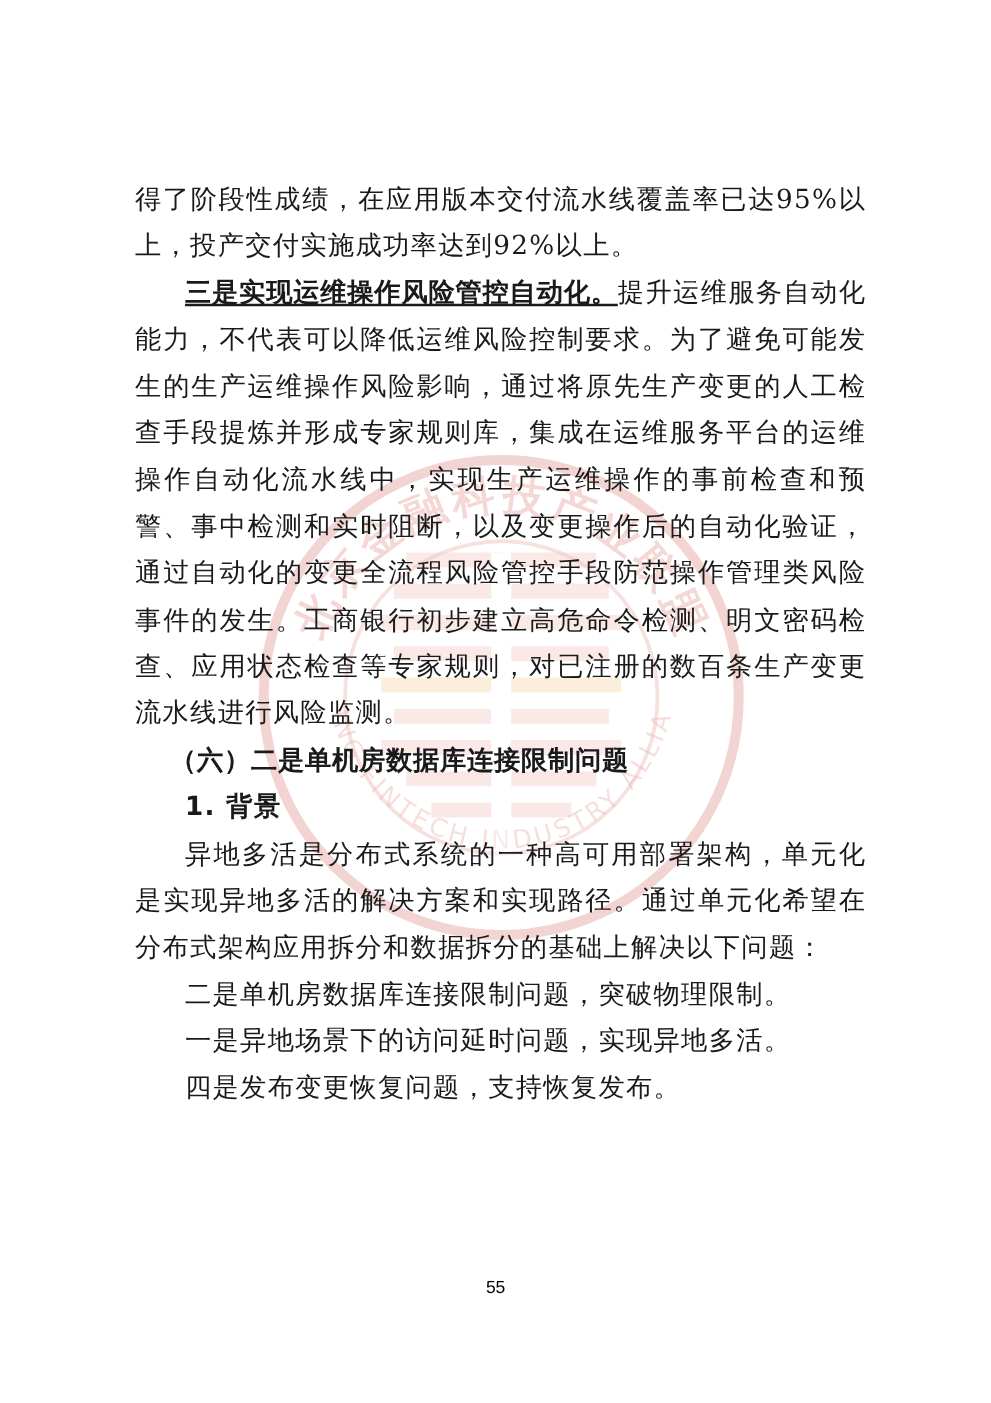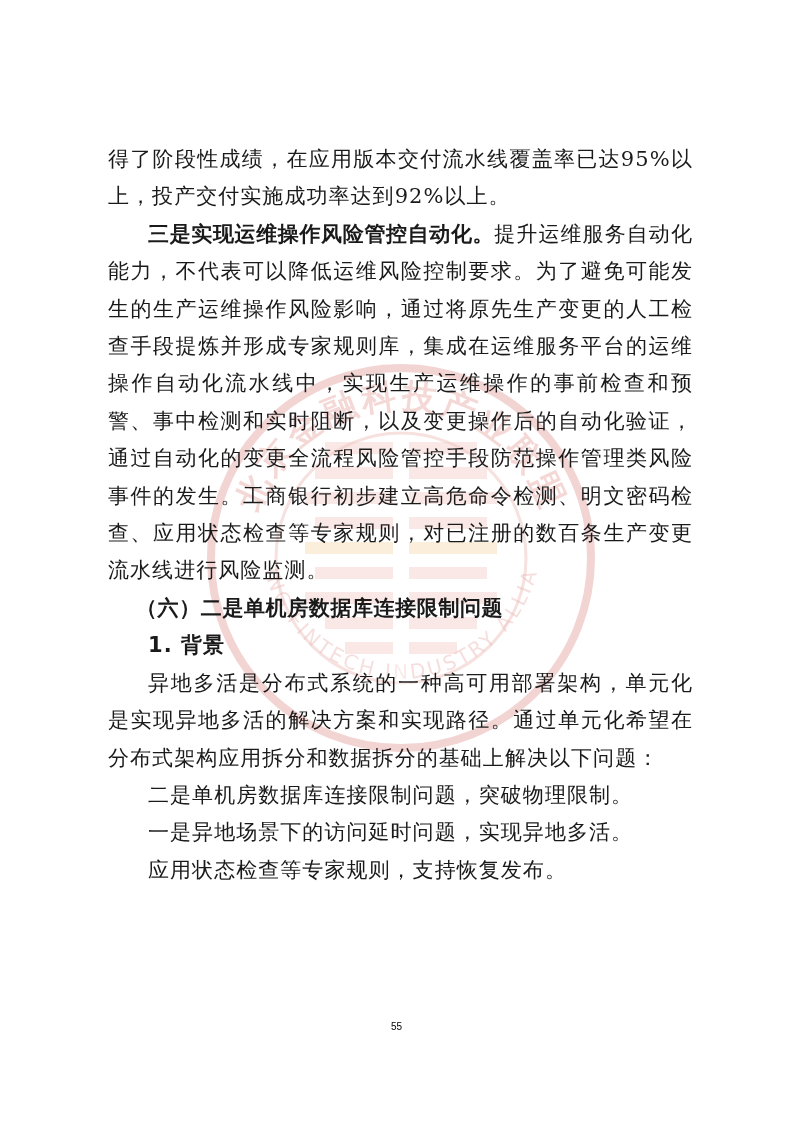--- a/index.html
+++ b/index.html
@@ -7,27 +7,27 @@
   .page { position: absolute; left: 0; top: 0; width: 793px; height: 1122px; background: #ffffff; }
   .watermark { position: absolute; left: 205px; top: 362px; width: 392px; height: 392px; pointer-events: none; }
   .body-text {
     position: absolute; left: 108px; top: 141px; width: 585px;
     font-family: "DejaVu Serif", "Liberation Serif", serif;
     font-size: 21px; line-height: 37.4px; color: #1a1a1a;
     text-align: justify; letter-spacing: 1.05px;
   }
   .body-text p { margin: 0; }
   .indent { text-indent: 40px; }
-  .bold { font-weight: bold; font-family: "DejaVu Sans", "Liberation Sans", sans-serif; letter-spacing: 0.6px; }
+  .bold { font-weight: bold; font-family: "DejaVu Sans", "Liberation Sans", sans-serif; letter-spacing: 0.6px; text-decoration: underline; }
   .h-section { margin: 0; padding-left: 28px; font-weight: bold; font-family: "DejaVu Sans", "Liberation Sans", sans-serif; letter-spacing: 0.6px; }
   .h-sub { margin: 0; padding-left: 40px; font-weight: bold; font-family: "DejaVu Sans", "Liberation Sans", sans-serif; }
   .h-sub3 { margin: 0; padding-left: 28px; font-weight: bold; font-family: "DejaVu Sans", "Liberation Sans", sans-serif; letter-spacing: 0.6px; }
   .page-number {
     position: absolute; left: 0; width: 793px; top: 1021px; text-align: center;
-    font-family: "Liberation Sans", "DejaVu Sans", sans-serif; font-size: 10px; color: #000;
+    font-family: "Liberation Sans", "DejaVu Sans", sans-serif; font-size: 14px; color: #000;
   }
 </style>
 </head>
 <body>
 
 <div class="page">
 
   <svg class="watermark" viewBox="0 0 392 392" xmlns="http://www.w3.org/2000/svg">
     <defs>
       <path id="arcTop" d="M 46 196 A 150 150 0 0 1 346 196"></path>
@@ -56,17 +56,17 @@
   </svg>
 
   <div class="body-text">
     <p>得了阶段性成绩，在应用版本交付流水线覆盖率已达95%以上，投产交付实施成功率达到92%以上。</p>
     <p class="indent"><span class="bold">三是实现运维操作风险管控自动化。</span><span>提升运维服务自动化能力，不代表可以降低运维风险控制要求。为了避免可能发生的生产运维操作风险影响，通过将原先生产变更的人工检查手段提炼并形成专家规则库，集成在运维服务平台的运维操作自动化流水线中，实现生产运维操作的事前检查和预警、事中检测和实时阻断，以及变更操作后的自动化验证，通过自动化的变更全流程风险管控手段防范操作管理类风险事件的发生。工商银行初步建立高危命令检测、明文密码检查、应用状态检查等专家规则，对已注册的数百条生产变更流水线进行风险监测。</span></p>
     <p class="h-section">（六）二是单机房数据库连接限制问题</p>
     <p class="h-sub">1. 背景</p>
     <p class="indent">异地多活是分布式系统的一种高可用部署架构，单元化是实现异地多活的解决方案和实现路径。通过单元化希望在分布式架构应用拆分和数据拆分的基础上解决以下问题：</p>
     <p class="indent">二是单机房数据库连接限制问题，突破物理限制。</p>
     <p class="indent">一是异地场景下的访问延时问题，实现异地多活。</p>
-    <p class="indent">应用状态检查等专家规则，支持恢复发布。</p>
+    <p class="indent">四是发布变更恢复问题，支持恢复发布。</p>
   </div>
 
   <div class="page-number">55</div>
 </div>
 
 </body></html>

